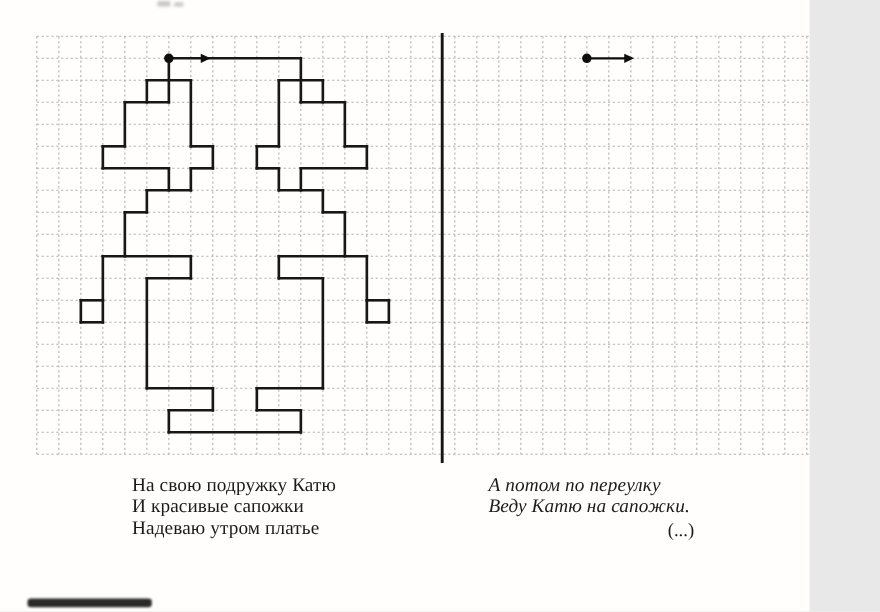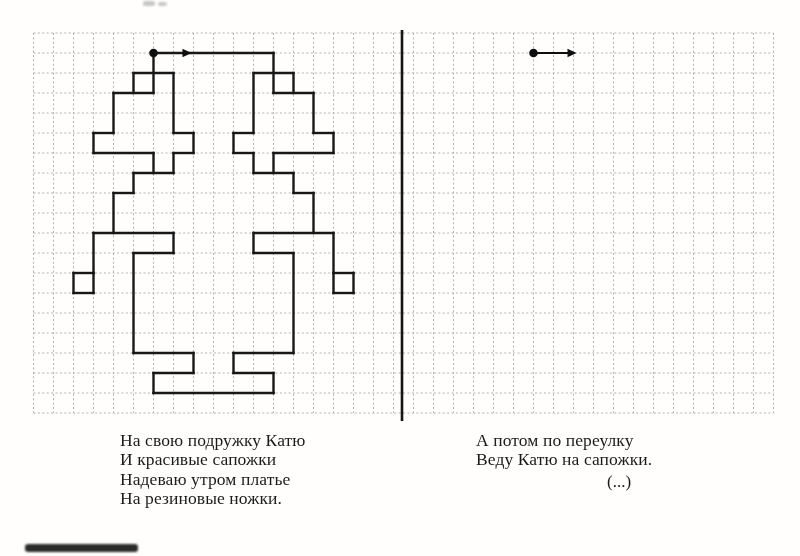--- a/index.html
+++ b/index.html
@@ -1,18 +1,18 @@
 <!DOCTYPE html>
 <html><head>
 <meta charset="utf-8">
 <style>
   html,body{margin:0;padding:0;background:#e8e8e8;}
   .page{
     position:relative;
-    width:800px;height:556px;
+    width:736px;height:556px;
     background:#fffefd;
     overflow:hidden;
     font-family:"Liberation Serif", serif;
   }
   .page svg{position:absolute;top:0;left:0;}
   .poem{position:absolute;}
   .poem-line{
     font-size:17.5px;
     line-height:19.3px;
     color:#1b1b1b;
@@ -167,24 +167,23 @@
         <line x1="533.5" y1="53" x2="572.5" y2="53" stroke="#0e0e0e" stroke-width="2"></line>
         <circle cx="533.5" cy="53" r="4.3" fill="#0e0e0e"></circle>
         <polygon points="576.5,53 567.5,48.8 567.5,57.2" fill="#0e0e0e"></polygon>
       </g>
   </svg>
 
   <div class="poem" id="left-poem" style="left: 120px; top: 431px;">
     <div class="poem-line">На свою подружку Катю</div>
     <div class="poem-line">И красивые сапожки</div>
     <div class="poem-line">Надеваю утром платье</div>
-    <div class="poem-line">На резиновые ножки.</div>
   </div>
 
-  <div class="poem" id="right-poem" style="left: 476px; top: 431px;">
+  <div class="poem" id="right-poem" style="left: 444px; top: 431px; font-style: italic;">
     <div class="poem-line">А потом по переулку</div>
     <div class="poem-line">Веду Катю на сапожки.</div>
   </div>
 
   <div class="ellipsis" id="ellipsis" style="left: 607px; top: 472px;">(...)</div>
 
   <div class="smear" id="bottom-smear" style="left: 25px; top: 544px; width: 113px; height: 8px;"></div>
 <div class="topmark" style="left: 143px; top: 1px; width: 12px; height: 5px;"></div>
     <div class="topmark" style="left: 158px; top: 2px; width: 9px; height: 4px;"></div>
   </div>

